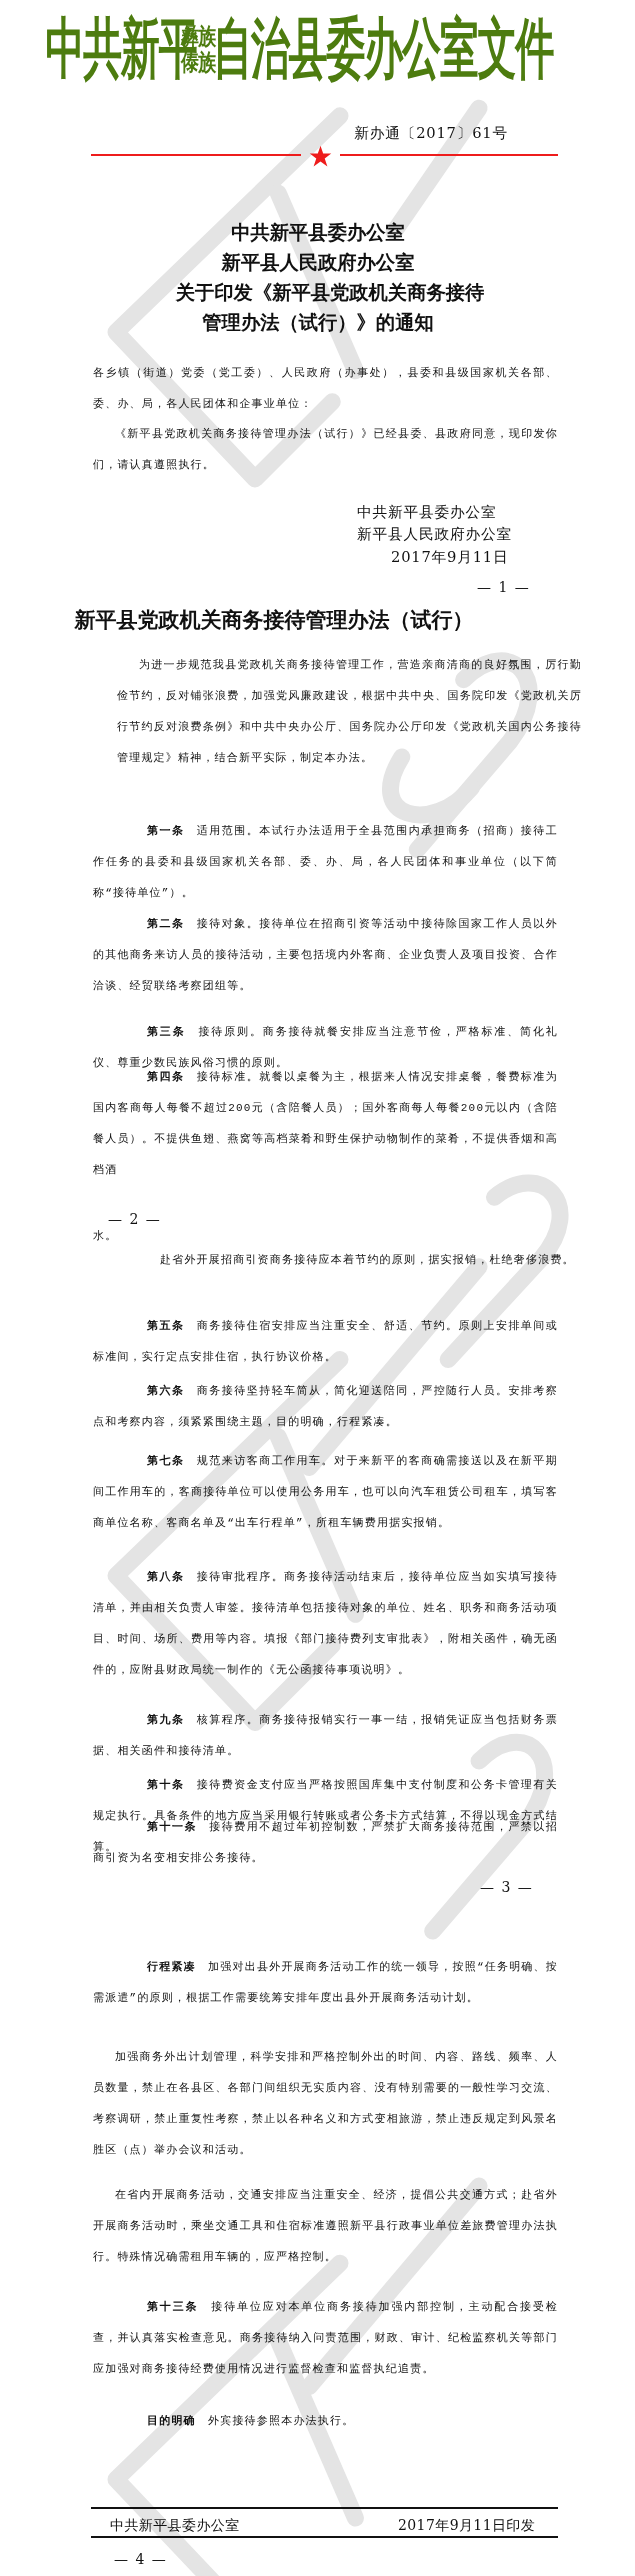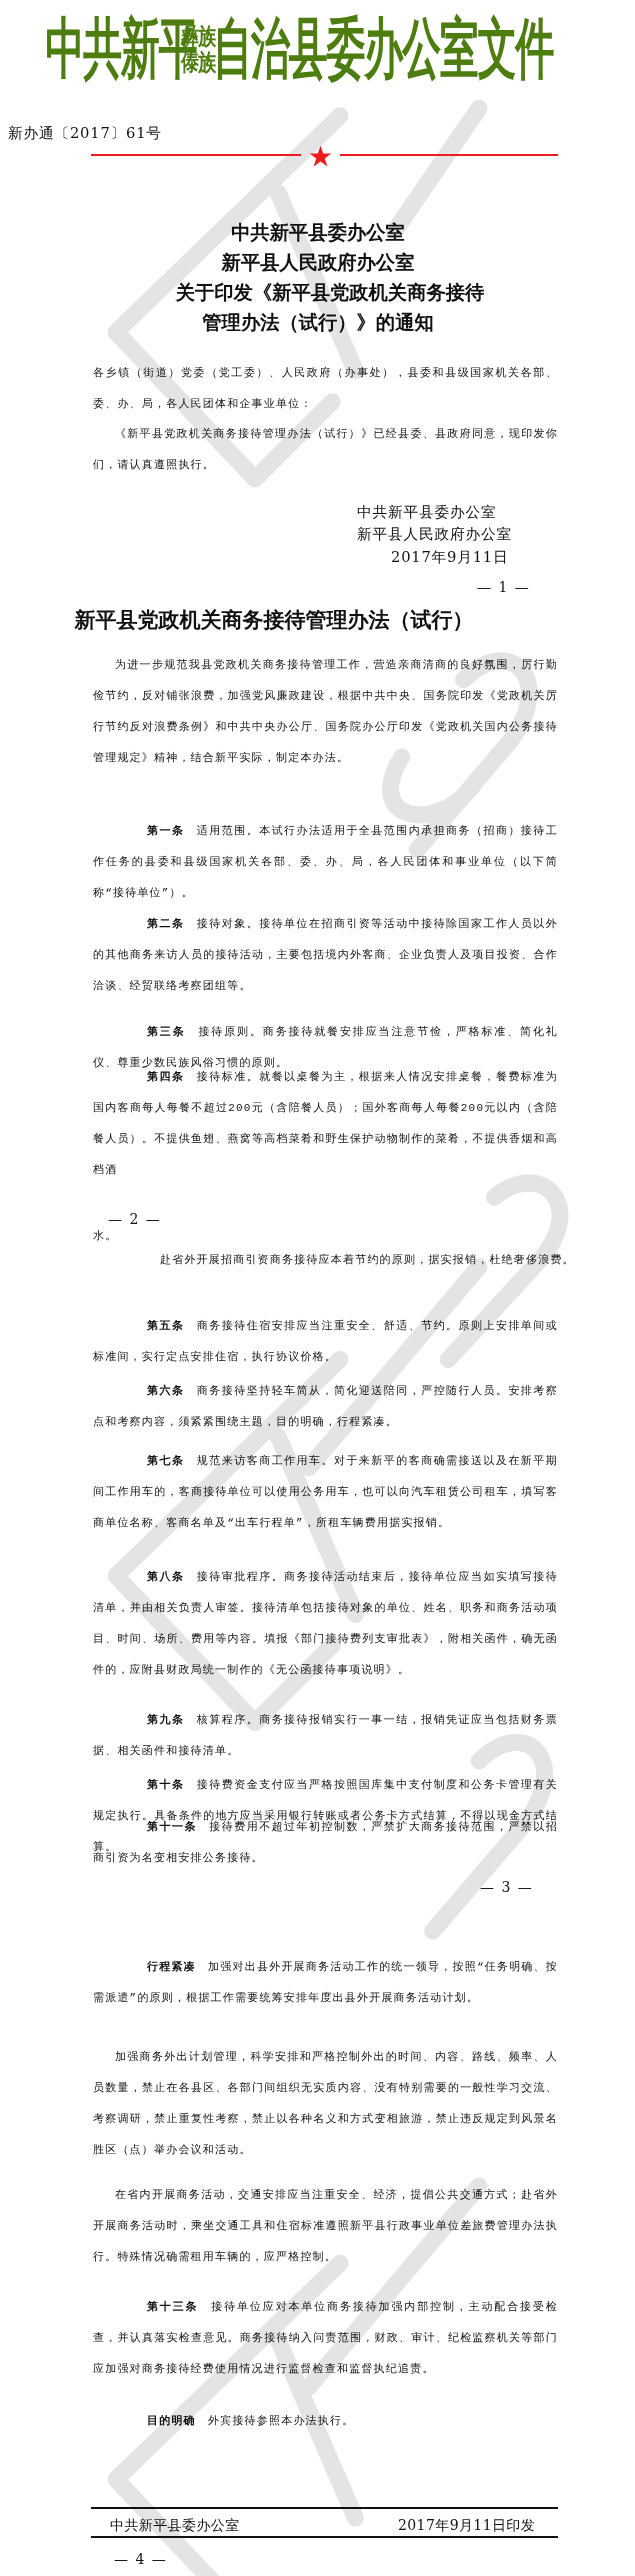--- a/index.html
+++ b/index.html
@@ -38,22 +38,22 @@
       display: inline-flex; flex-direction: column;
       font-size: 23px; line-height: 26px; letter-spacing: -0.8px;
       transform: scaleX(0.78);
       margin: 0 -10.8px;
     }
     .mh-wrap { display: flex; align-items: center; }
     .mh-left { margin-right: -40px; }
     .mh-right { margin-left: -62px; }
 
     .docnum {
-      top: 124px; left: 0; width: 508px; text-align: left;
-      font-size: 14.7px; letter-spacing: 0.8px; margin-left: 8px;
+      top: 124px; left: 0; width: 508px; text-align: right;
+      font-size: 14.7px; letter-spacing: 0.8px;
     }
     .red-rule { top: 154px; height: 2.3px; background: #ee1c1c; }
     .star { top: 145px; left: 309px; width: 23px; height: 23px; }
 
     .notice-title {
       left: 0; width: 636px; text-align: center;
       font-weight: bold; font-size: 19.3px; line-height: 30px;
     }
     .para {
       left: 93px; width: 465px;
@@ -121,21 +121,21 @@
 <div class="abs para indent" style="top:419px;">《新平县党政机关商务接待管理办法（试行）》已经县委、县政府同意，现印发你们，请认真遵照执行。</div>
 
 <div class="abs right-block" style="top:496px;left:357px;">中共新平县委办公室</div>
 <div class="abs right-block" style="top:518px;left:357px;">新平县人民政府办公室</div>
 <div class="abs right-block" style="top:541px;left:391px;">2017年9月11日</div>
 
 <div class="abs pagenum" style="top:579px;left:477px;">— 1 —</div>
 
 <div class="abs law-title">新平县党政机关商务接待管理办法（试行）</div>
 
-<div class="abs para indent" style="top:650px;">为进一步规范我县党政机关商务接待管理工作，营造亲商清商的良好氛围，厉行勤俭节约，反对铺张浪费，加强党风廉政建设，根据中共中央、国务院印发《党政机关厉行节约反对浪费条例》和中共中央办公厅、国务院办公厅印发《党政机关国内公务接待管理规定》精神，结合新平实际，制定本办法。</div>
+<div class="abs para indent" style="top:650px;margin-left:24px;">为进一步规范我县党政机关商务接待管理工作，营造亲商清商的良好氛围，厉行勤俭节约，反对铺张浪费，加强党风廉政建设，根据中共中央、国务院印发《党政机关厉行节约反对浪费条例》和中共中央办公厅、国务院办公厅印发《党政机关国内公务接待管理规定》精神，结合新平实际，制定本办法。</div>
 
 <div class="abs para indent" style="top:816px;">
   <span class="bold-lead">第一条</span>　<span>适用范围。本试行办法适用于全县范围内承担商务（招商）接待工作任务的县委和县级国家机关各部、委、办、局，各人民团体和事业单位（以下简称“接待单位”）。</span>
 </div>
 <div class="abs para indent" style="top:909px;">
   <span class="bold-lead">第二条</span>　<span>接待对象。接待单位在招商引资等活动中接待除国家工作人员以外的其他商务来访人员的接待活动，主要包括境内外客商、企业负责人及项目投资、合作洽谈、经贸联络考察团组等。</span>
 </div>
 <div class="abs para indent" style="top:1017px;">
   <span class="bold-lead">第三条</span>　<span>接待原则。商务接待就餐安排应当注意节俭，严格标准、简化礼仪、尊重少数民族风俗习惯的原则。</span>
 </div>

